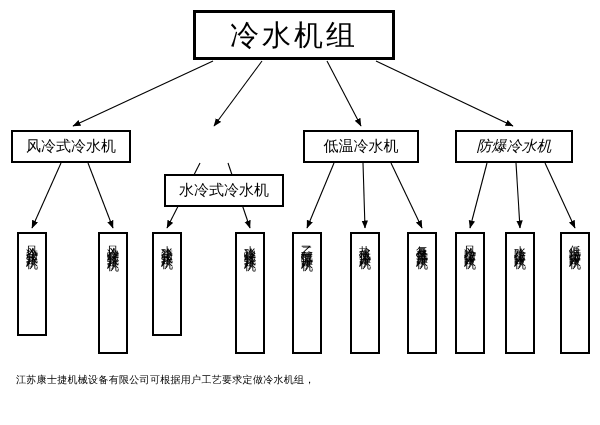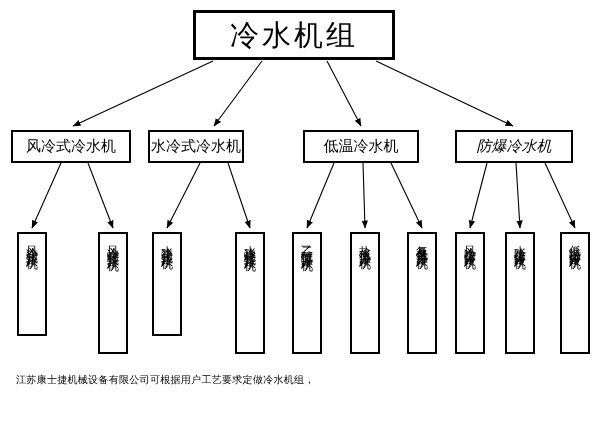--- a/index.html
+++ b/index.html
@@ -116,21 +116,21 @@
     </g>
   </svg>
 
   <div class="node" id="node-root">
     <span class="node-label">冷水机组</span>
   </div>
 
   <div class="node node-l2" style="left:11px;width:120px;">
     <span class="node-label">风冷式冷水机</span>
   </div>
-  <div class="node node-l2" style="left:148px;width:96px;">
+  <div class="node node-l2" style="left:164px;width:120px;margin-top:44px;">
     <span class="node-label">水冷式冷水机</span>
   </div>
   <div class="node node-l2" style="left:303px;width:116px;">
     <span class="node-label">低温冷水机</span>
   </div>
   <div class="node node-l2" style="left:455px;width:118px;font-style:italic;">
     <span class="node-label">防爆冷水机</span>
   </div>
 
   <div class="node node-l3" style="left:17px;top:232px;width:30px;height:104px;">

